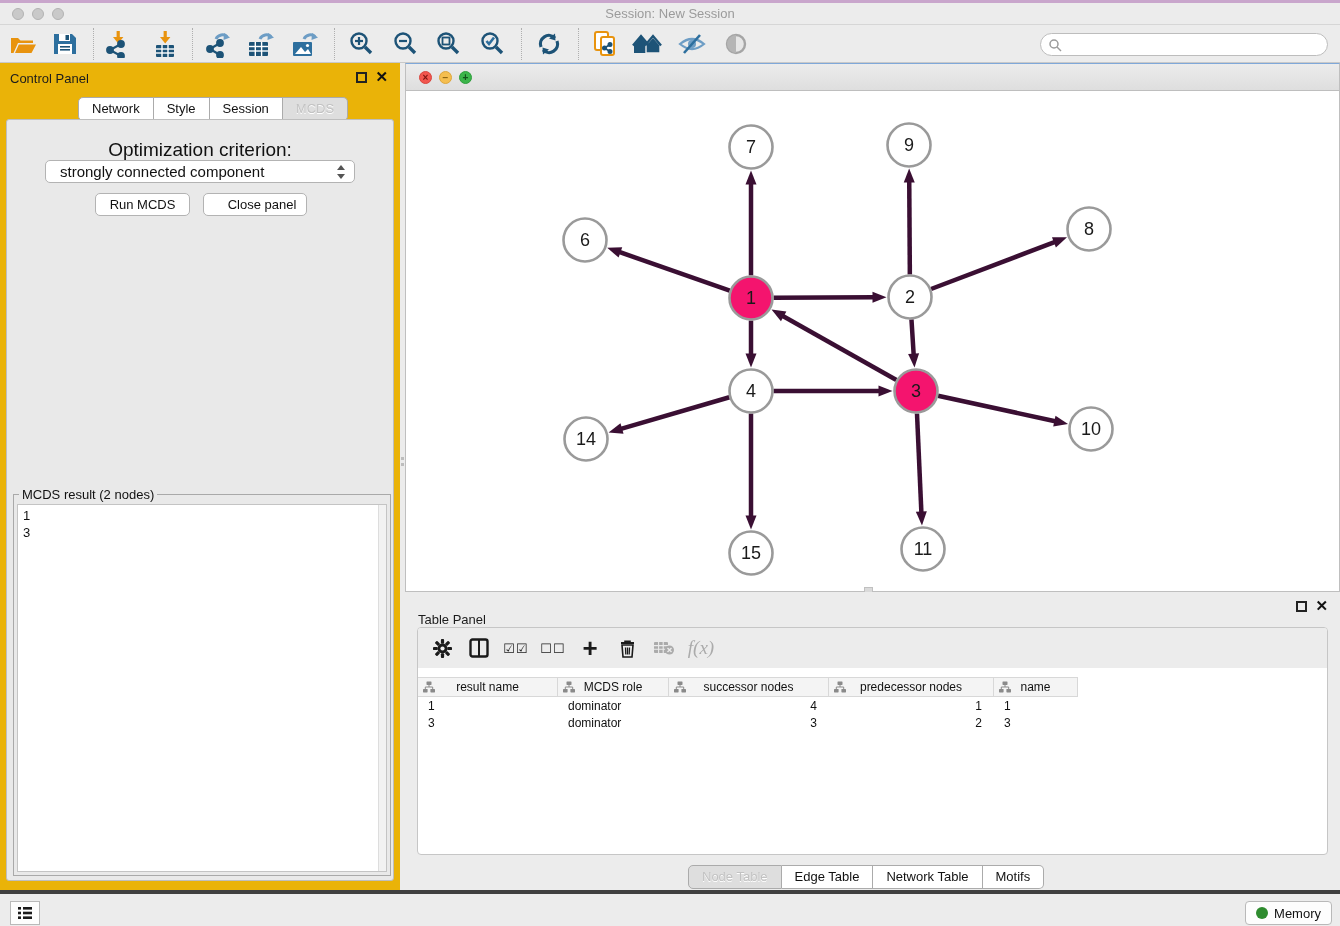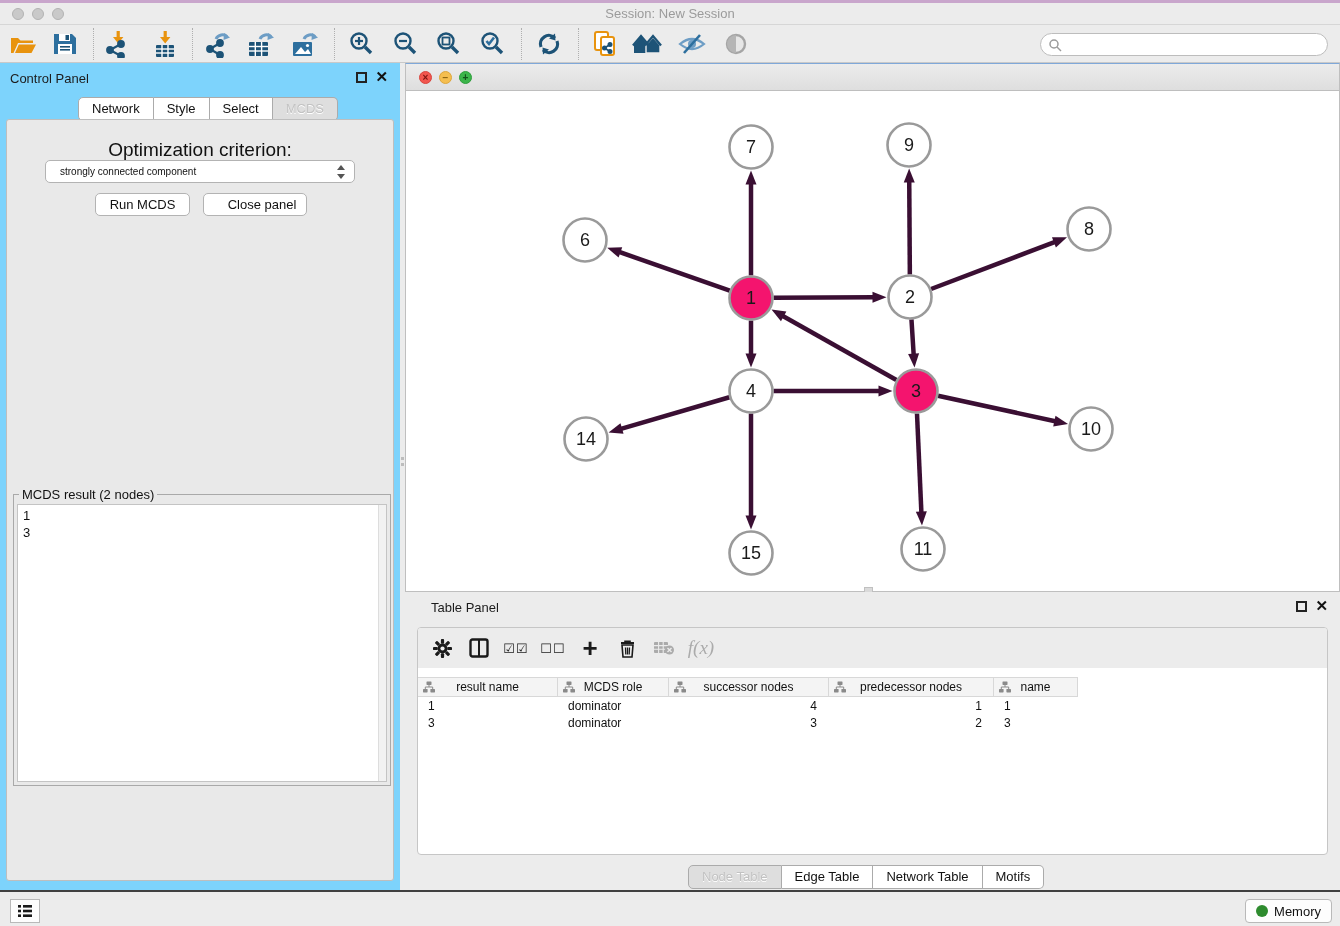--- a/index.html
+++ b/index.html
@@ -14,38 +14,38 @@
   .tl-dot { position:absolute; top:5px; width:12px; height:12px; border-radius:50%; background:#C9C9C9; border:1px solid #B3B3B3; }
 
   
   #toolbar { left:0; top:25px; width:1340px; height:38px; background:#ECECEC; border-bottom:1px solid #C9C9C9; }
   .tbtn { position:absolute; top:5px; width:34px; height:28px; display:flex; align-items:center; justify-content:center; }
   .tsep { position:absolute; top:3px; height:32px; width:0; border-left:1px dotted #AFAFAF; }
   #search-box { position:absolute; right:12px; top:8px; width:288px; height:23px; background:#fff; border:1px solid #BDBDBD; border-radius:12px; display:flex; align-items:center; padding-left:7px; }
   #search-input { border:none; outline:none; flex:1; font-size:12px; background:transparent; height:18px; }
 
   
-  #control-panel { left:0; top:63px; width:400px; height:827px; background:#7dd3fc; }
+  #control-panel { left:0; top:63px; width:400px; height:827px; background:#eab308; }
   .panel-head { position:absolute; left:0; top:0; width:100%; height:30px; }
   .panel-head .ph-title { position:absolute; left:10px; top:8px; font-size:13px; color:#1c1c1c; }
   .ph-float { position:absolute; top:9px; width:11px; height:11px; border:2px solid #222; }
   .ph-close { position:absolute; top:6px; font-size:15px; font-weight:bold; color:#111; line-height:16px; }
 
   .tabrow { position:absolute; display:flex; }
   .tab { font-size:13px; color:#111; background:#fff; border:1px solid #ABABAB; border-left:none; padding:3px 13px 4px; white-space:nowrap; }
   .tab:first-child { border-left:1px solid #ABABAB; border-top-left-radius:5px; border-bottom-left-radius:5px; }
   .tab:last-child { border-top-right-radius:5px; border-bottom-right-radius:5px; }
   .tab.active { background:#DEDEDE; color:#C2C2C2; text-shadow:0 1px 0 #fff; }
 
   #cp-body { position:absolute; left:6px; top:56px; width:388px; height:762px; background:#E9E9E9; border:1px solid #BEBEBE; border-radius:3px; }
   #opt-label { position:absolute; left:0; width:100%; top:19px; text-align:center; font-size:19px; color:#111; }
   #criterion-select { position:absolute; left:38px; top:40px; width:310px; height:23px; background:#fff; border:1px solid #B3B3B3; border-radius:5px; display:flex; align-items:center; padding:0 8px 0 14px; }
-  #criterion-select .val { flex:1; font-size:10px; color:#111; }
+  #criterion-select .val { flex:1; font-size:15px; color:#111; }
   .mac-btn { position:absolute; height:23px; background:#fff; border:1px solid #B3B3B3; border-radius:5px; font-size:13px; color:#111; text-align:center; line-height:21px; }
-  #mcds-result { position:absolute; left:6px; top:374px; width:378px; height:292px; border:1px solid #A9A9A9; }
+  #mcds-result { position:absolute; left:6px; top:374px; width:378px; height:382px; border:1px solid #A9A9A9; }
   #mcds-legend { position:absolute; left:5px; top:-8px; background:#E9E9E9; padding:0 3px; font-size:13px; color:#111; }
   #mcds-textarea { position:absolute; left:3px; top:9px; right:3px; bottom:3px; background:#fff; border:1px solid #C4C4C4; font-size:13px; color:#111; line-height:17px; padding:2px 0 0 5px; white-space:pre; }
   #mcds-scroll { position:absolute; right:0; top:0; bottom:0; width:8px; background:#F2F2F2; border-left:1px solid #DDD; }
 
   
   #net-window { left:405px; top:63px; width:935px; height:529px; background:#fff; border:1px solid #BFBFBF; border-top:1px solid #7FA8D9; }
   #net-titlebar { position:absolute; left:0; top:0; width:100%; height:27px; background:linear-gradient(#ECECEC,#DEDEDE); border-bottom:1px solid #BEBEBE; }
   #net-titlebar .title { position:absolute; left:0; right:0; top:6px; text-align:center; font-size:13px; color:#222; }
   .mac-light { position:absolute; top:7px; width:13px; height:13px; border-radius:50%; font-size:10px; font-weight:bold; text-align:center; line-height:12px; }
   #net-canvas { position:absolute; left:0; top:27px; width:933px; height:500px; background:#fff; }
@@ -60,21 +60,21 @@
   .glyph-pair { font-size:13px; letter-spacing:1px; }
   .fx { font-family:"Liberation Serif", serif; font-style:italic; font-size:19px; color:#ABABAB; }
   #tp-header { position:absolute; left:0; top:49px; height:20px; display:flex; background:#F4F4F4; border-top:1px solid #D8D8D8; border-bottom:1px solid #D8D8D8; }
   .th-cell { display:flex; align-items:center; justify-content:center; gap:6px; font-size:12px; color:#111; border-right:1px solid #D8D8D8; position:relative; }
   .th-cell .org { position:absolute; left:5px; }
   .tp-row { position:absolute; left:0; height:17px; display:flex; font-size:12px; color:#111; }
   .td-cell { padding:1px 12px 0 10px; overflow:hidden; white-space:nowrap; }
   .td-cell.r { text-align:right; }
 
   
-  #status-bar { left:0; top:890px; width:1340px; height:36px; background:#ECECEC; border-top:2px solid #404040; }
+  #status-bar { left:0; top:890px; width:1340px; height:36px; background:#ECECEC; border-top:4px solid #404040; }
   #task-btn { position:absolute; left:10px; top:7px; width:30px; height:24px; background:#FDFDFD; border:1px solid #B9B9B9; display:flex; align-items:center; justify-content:center; }
   #memory-btn { position:absolute; right:8px; top:7px; height:24px; background:#FDFDFD; border:1px solid #B9B9B9; border-radius:4px; display:flex; align-items:center; gap:6px; padding:0 10px; font-size:13px; color:#111; }
   #memory-dot { width:12px; height:12px; border-radius:50%; background:#2E8B2E; }
 
   .grip-v { position:absolute; left:400px; top:455px; width:5px; height:14px; background:#ECECEC; }
   .grip-v:before { content:""; position:absolute; left:1px; top:2px; width:3px; height:3px; background:#BDBDBD; }
   .grip-v:after { content:""; position:absolute; left:1px; top:8px; width:3px; height:3px; background:#BDBDBD; }
 </style>
 </head>
 <body>
@@ -258,21 +258,21 @@
 
   <div class="abs" id="control-panel">
     <div class="panel-head">
       <span class="ph-title">Control Panel</span>
       <span class="ph-float" style="right:33px"></span>
       <span class="ph-close" style="right:12px">✕</span>
     </div>
     <div class="tabrow" id="cp-tabs" style="left:78px; top:34px;">
         <div class="tab">Network</div>
         <div class="tab">Style</div>
-        <div class="tab">Select</div>
+        <div class="tab">Session</div>
         <div class="tab active">MCDS</div>
       </div>
     <div id="cp-body">
       <div id="opt-label">Optimization criterion:</div>
       <div id="criterion-select">
         <span class="val">strongly connected component</span>
         <svg width="10" height="16" viewBox="0 0 10 16">
             <path d="M5 1 L9 6 L1 6 Z" fill="#555"></path>
             <path d="M5 15 L9 10 L1 10 Z" fill="#555"></path>
           </svg>
@@ -371,21 +371,21 @@
             <circle cx="517" cy="458" r="21.5" fill="#FFFFFF" stroke="#9A9A9A" stroke-width="2.6"></circle>
             <text x="517" y="464" text-anchor="middle" font-size="18" fill="#1A1A1A" font-family="&quot;Liberation Sans&quot;, sans-serif">11</text>
           </g>
         </svg>
     </div>
     <div id="resize-grip"></div>
   </div>
 
   <div class="abs" id="table-panel">
     <div class="panel-head">
-      <span class="ph-title" style="left:26px;">Table Panel</span>
+      <span class="ph-title" style="left:13px;margin-top:12px;">Table Panel</span>
       <span class="ph-float" style="right:33px"></span>
       <span class="ph-close" style="right:12px">✕</span>
     </div>
     <div id="tp-container">
       <div id="tp-toolbar">
         <span class="tp-icon">
           <svg width="19" height="19" viewBox="0 0 20 20">
               <g fill="#1a1a1a" transform="translate(10,10)">
                 <circle r="5.2"></circle>
                 <g>

